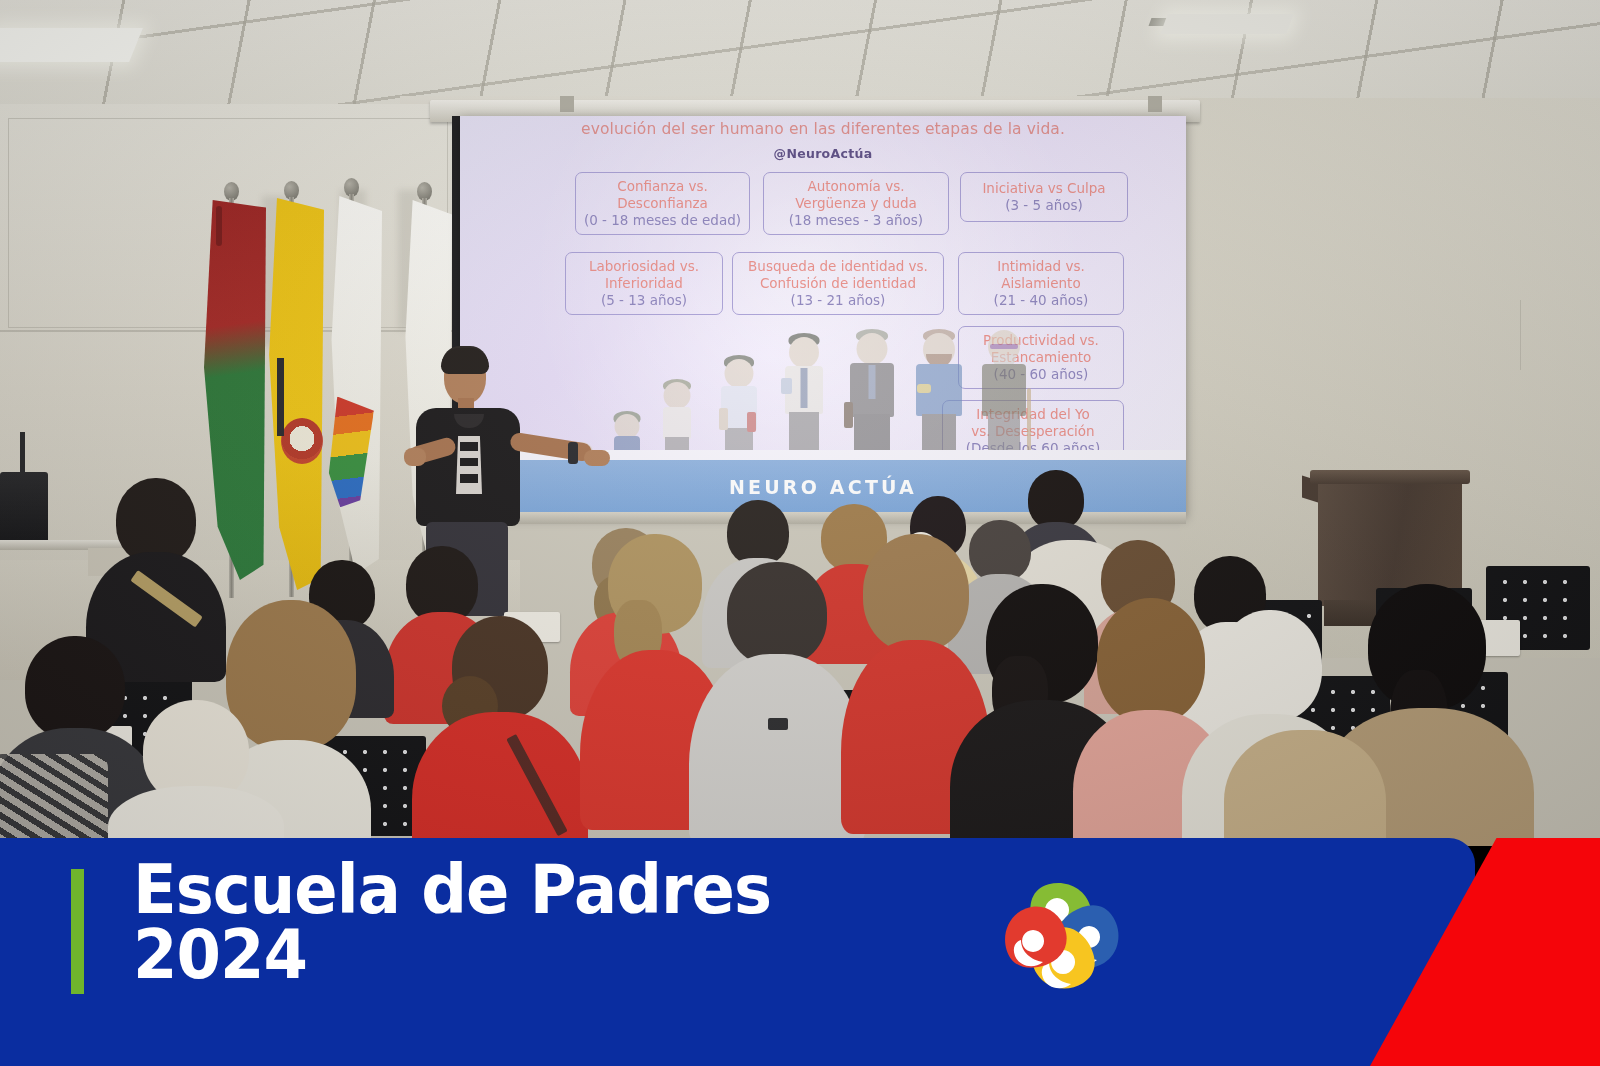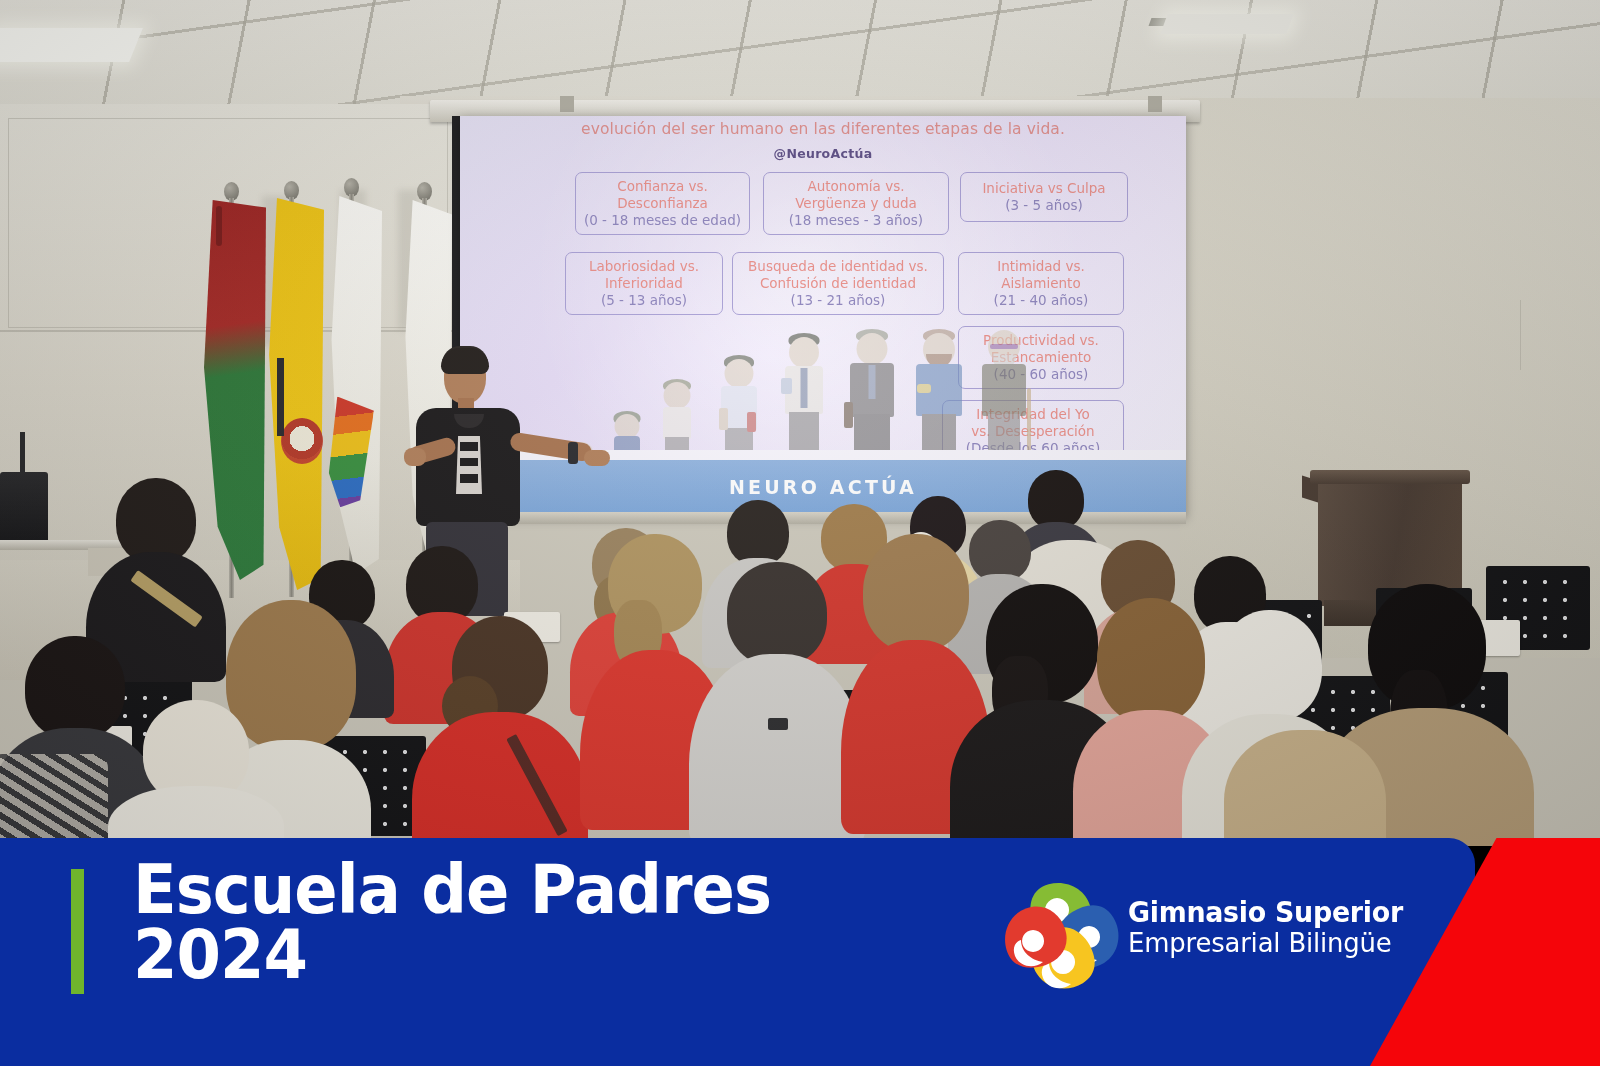--- a/index.html
+++ b/index.html
@@ -536,18 +536,14 @@
         <path d="M58 74 a12 12 0 1 0 0.1 0 Z" fill="#ffffff"></path>
         <path d="M44 86 C44 98 54 106 66 108 C56 116 42 112 38 102 C35 94 38 88 44 86 Z" fill="#ffffff"></path>
 
         <path d="M26 30 C44 30 60 44 60 62 C60 80 46 92 28 92 C10 92 0 78 0 62 C0 44 8 30 26 30 Z" fill="#e23a2e" transform="rotate(-108 30 61)"></path>
         <path d="M28 54 a11 11 0 1 0 0.1 0 Z" fill="#ffffff"></path>
         <path d="M16 64 C16 76 26 84 38 86 C28 94 14 90 10 80 C7 72 10 66 16 64 Z" fill="#ffffff"></path>
       </g>
     </svg>
   </div>
 
-  <div class="logo-txt">
-    <span class="l1">Gimnasio Superior</span>
-    <span class="l2">Empresarial Bilingüe</span>
-  </div>
 
 </div>
 
 </body></html>

